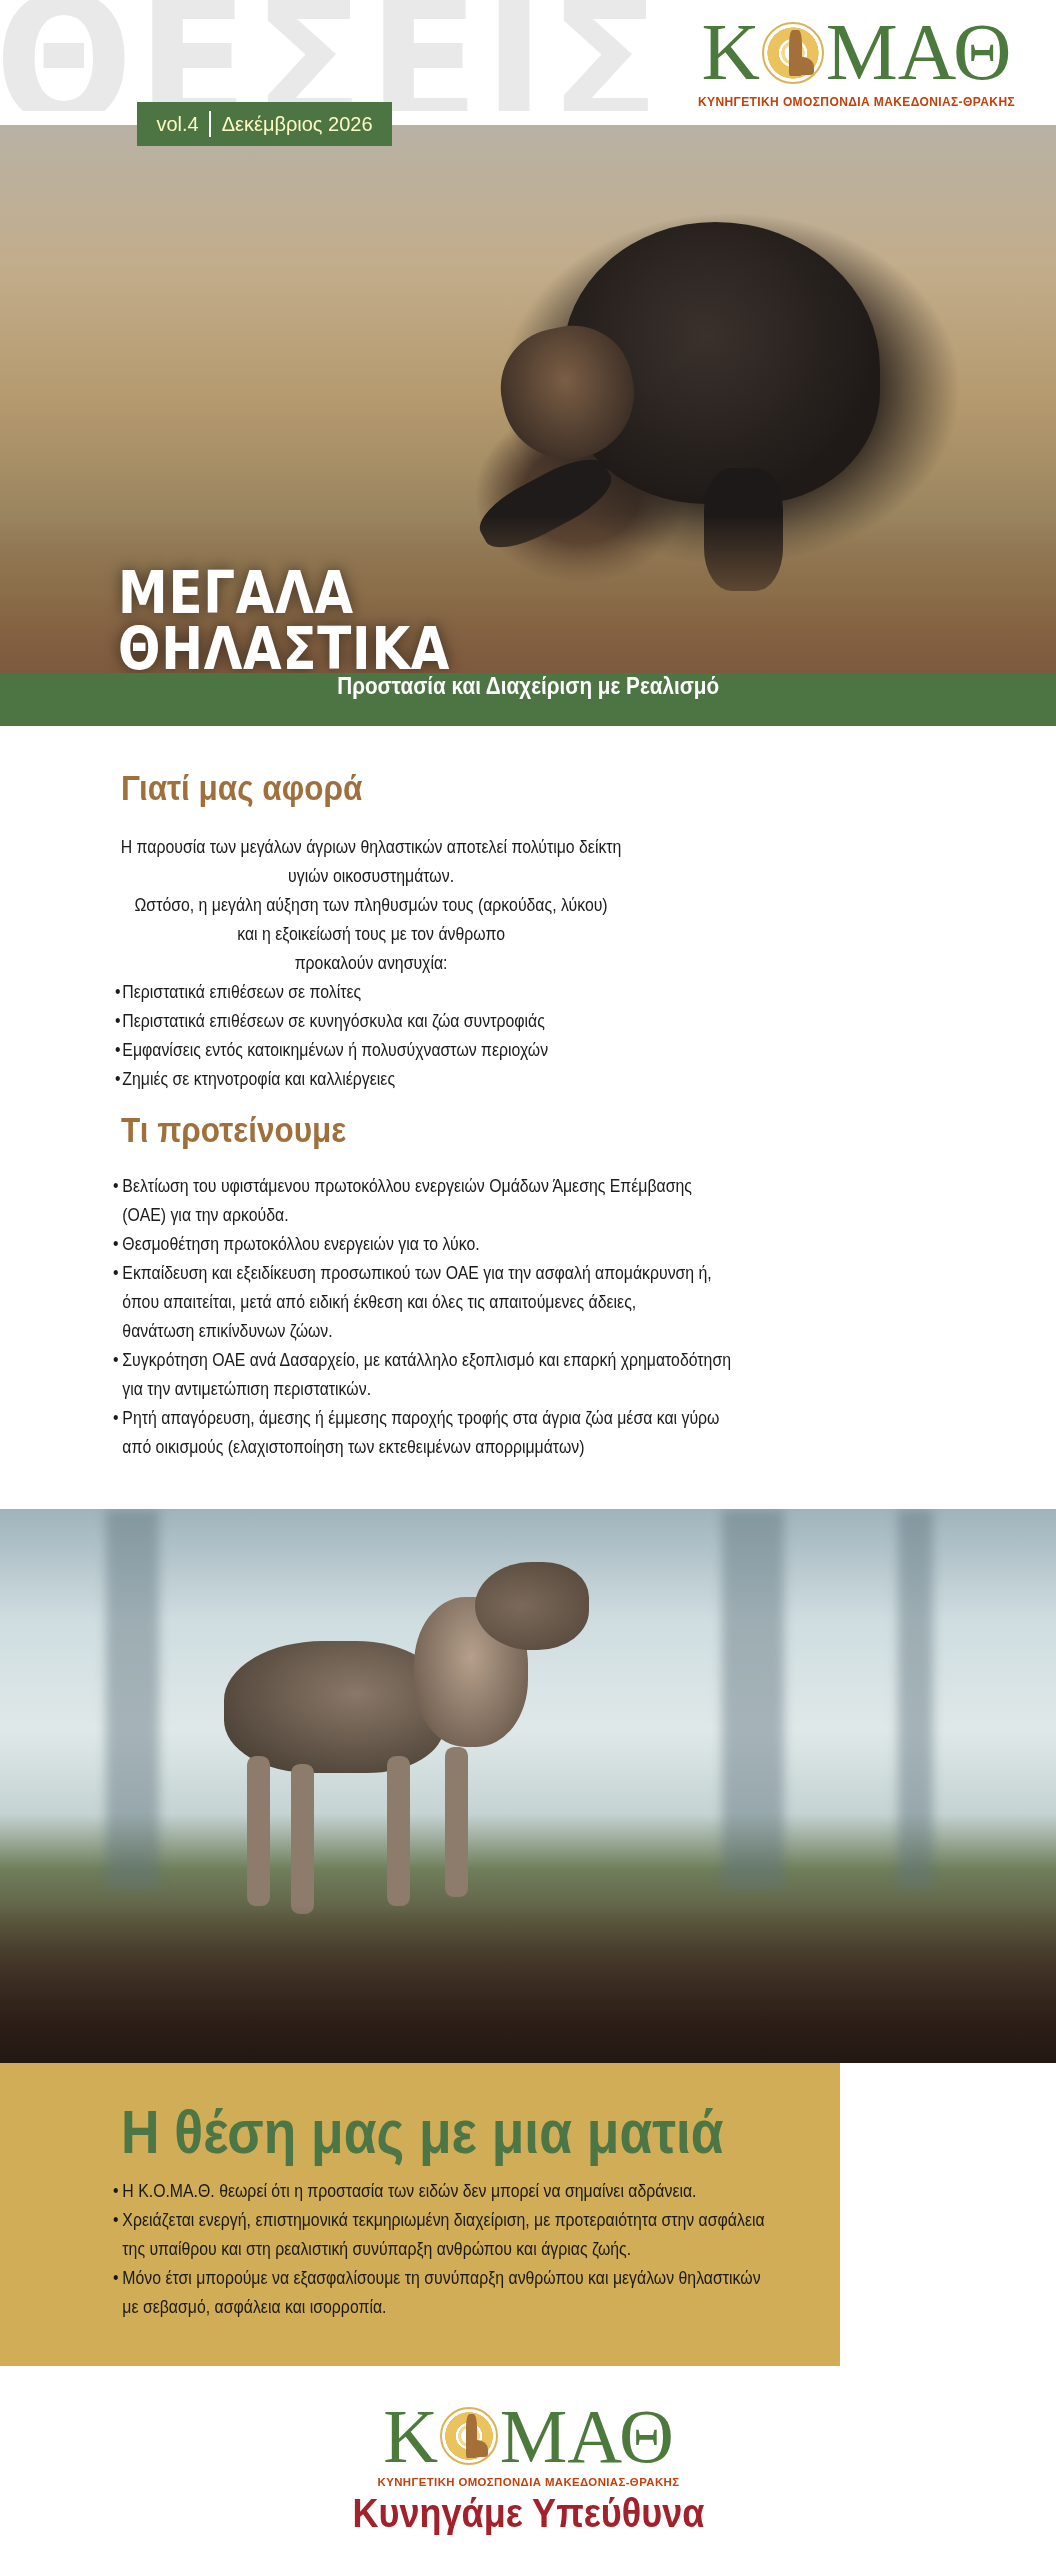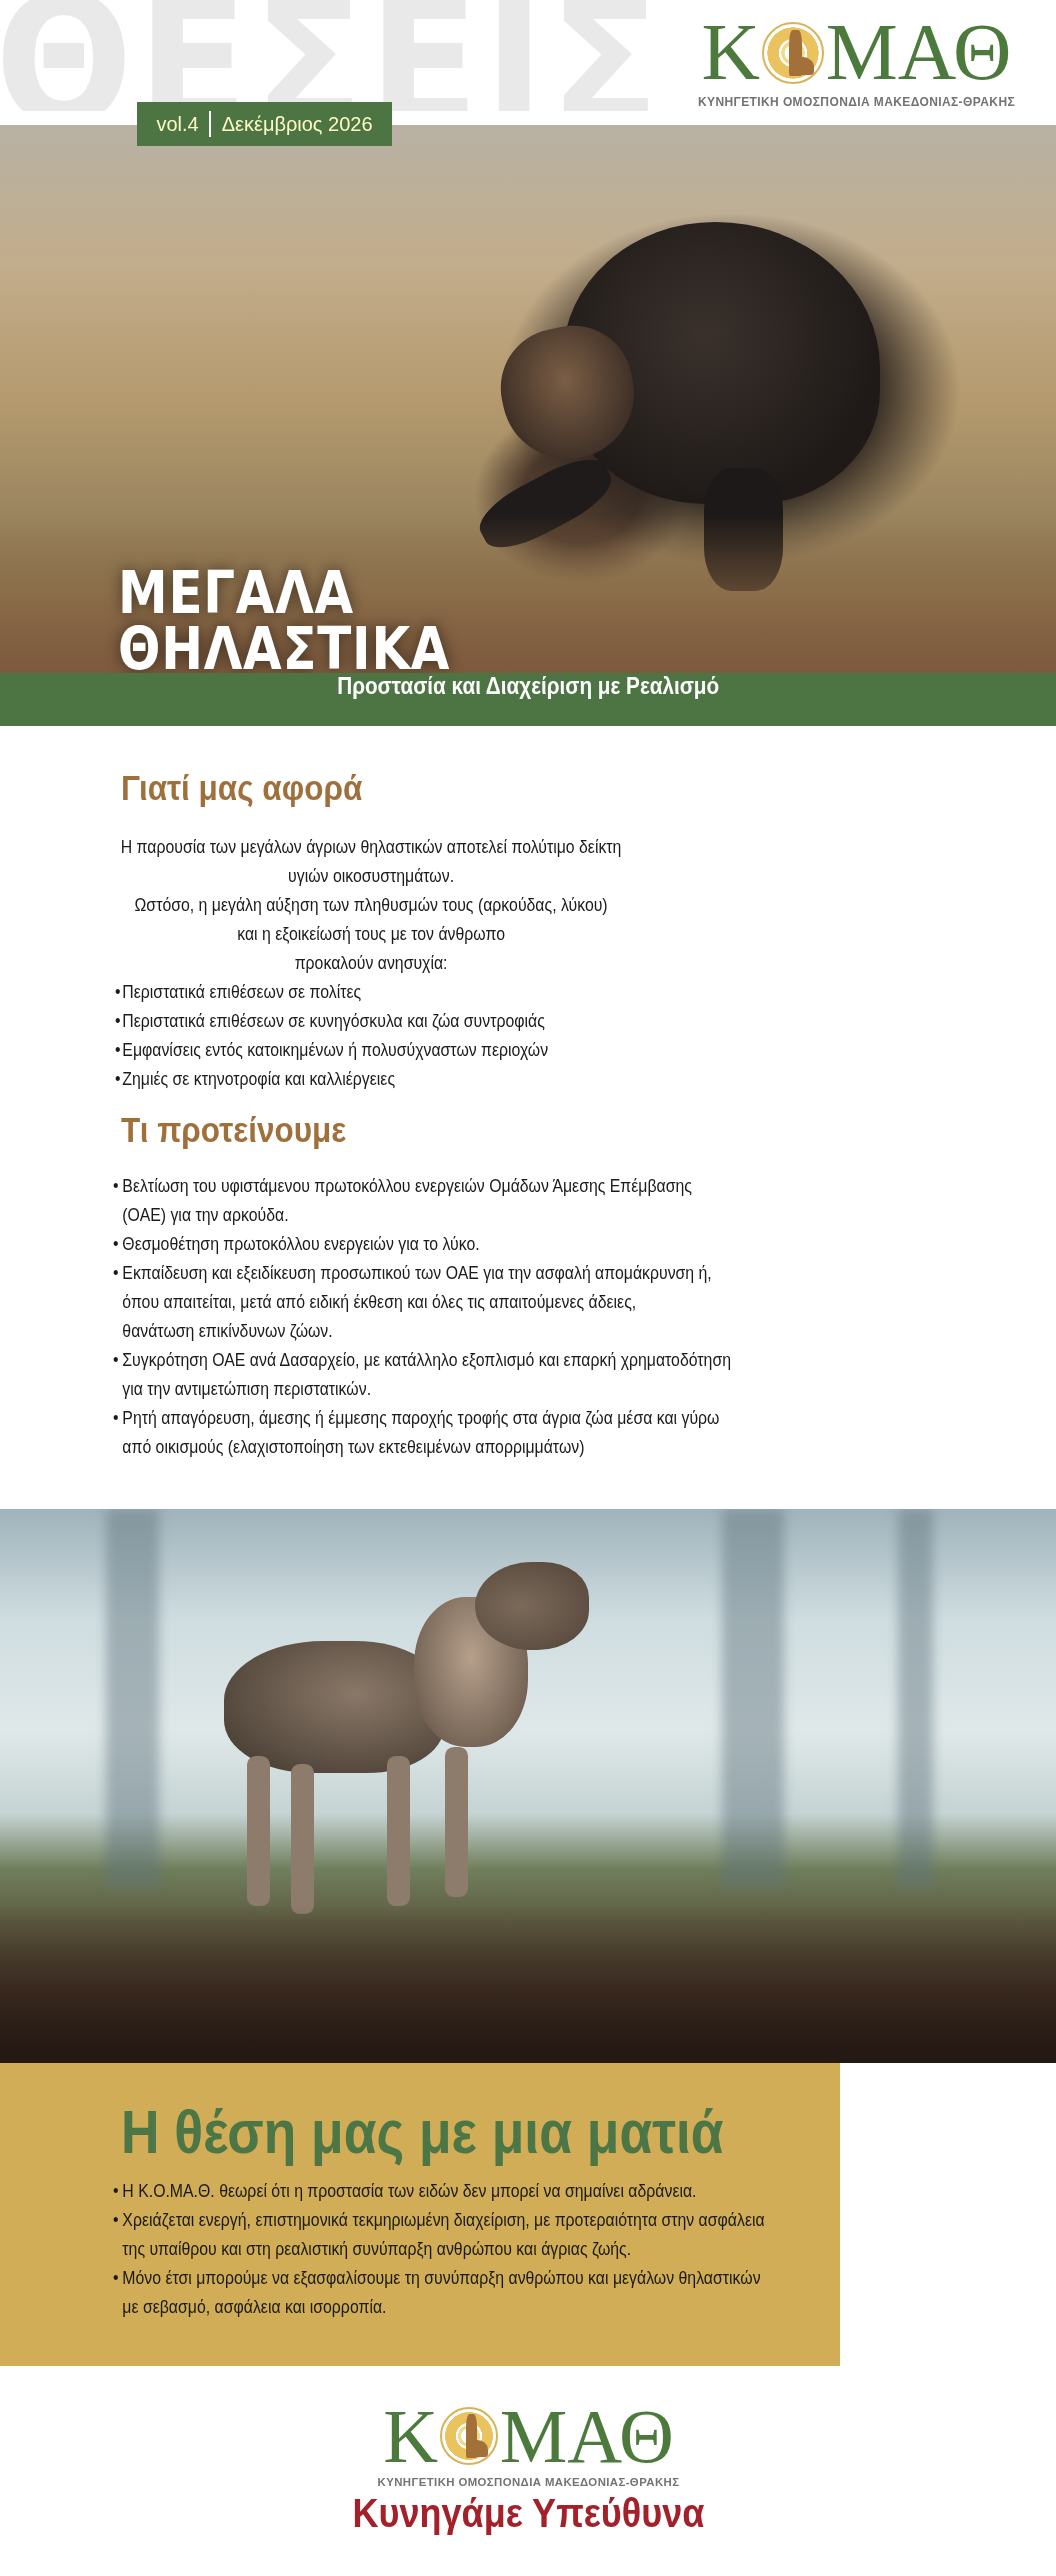--- a/index.html
+++ b/index.html
@@ -12,21 +12,21 @@
   .issue-badge .sep { display: inline-block; width: 1.8px; height: 26.4px; background: #ffffff; margin: 0 10.6px; }
 
   .logo { position: absolute; display: flex; flex-direction: column; align-items: center; }
   .logo-top { right: 32px; top: 12.3px; width: 335px; }
   .logo-word { display: flex; align-items: center; font-family: "Liberation Serif", serif; color: #4c7a3c; line-height: 1; }
   .logo-top .logo-word { font-size: 81px; }
   .logo-emblem { position: relative; display: inline-block; border-radius: 50%; border: 2.6px solid #d8b35a; background: radial-gradient(circle, #ffffff 0 20%, #f3d98b 21% 28%, #ffffff 29% 34%, #eac25e 35% 62%, #ffffff 63%); margin: 0 1.8px; }
   .logo-top .logo-emblem { width: 62px; height: 62px; }
   .logo-emblem .hunter { position: absolute; left: 44%; top: 10%; width: 22%; height: 80%; background: #a4703a; border-radius: 30% 30% 10% 10%; }
   .logo-emblem .dog { position: absolute; left: 52%; top: 58%; width: 34%; height: 30%; background: #a4703a; border-radius: 40% 60% 20% 20%; }
-  .logo-sub { font-family: "Liberation Sans", sans-serif; font-weight: bold; color: #737373; letter-spacing: 0.4px; white-space: nowrap; }
+  .logo-sub { font-family: "Liberation Sans", sans-serif; font-weight: bold; color: #c2410c; letter-spacing: 0.4px; white-space: nowrap; }
   .logo-top .logo-sub { font-size: 12px; margin-top: 1.8px; }
 
   
   .hero { position: absolute; left: 0; top: 125px; width: 1056px; height: 548px; overflow: hidden;
     background:
       radial-gradient(ellipse 229px 176px at 731px 264px, #2b231f 0 60%, rgba(43,35,31,0) 100%),
       radial-gradient(ellipse 106px 88px at 581px 370px, #4e3a2c 0 55%, rgba(78,58,44,0) 100%),
       linear-gradient(180deg, #b8b1a4 0%, #c2ad8c 25%, #b59a6e 50%, #9c8660 70%, #8a7550 85%, #7e5d3f 100%); }
   .hero .bear-body { position: absolute; left: 563px; top: 97px; width: 317px; height: 282px; background: radial-gradient(ellipse at 45% 40%, #3a312c, #1f1a18 70%); border-radius: 48% 52% 40% 45%; }
   .hero .bear-head { position: absolute; left: 502px; top: 202px; width: 132px; height: 132px; background: radial-gradient(ellipse at 50% 40%, #7b5e45, #3d2f26 75%); border-radius: 45% 45% 50% 50%; transform: rotate(-12deg); }

